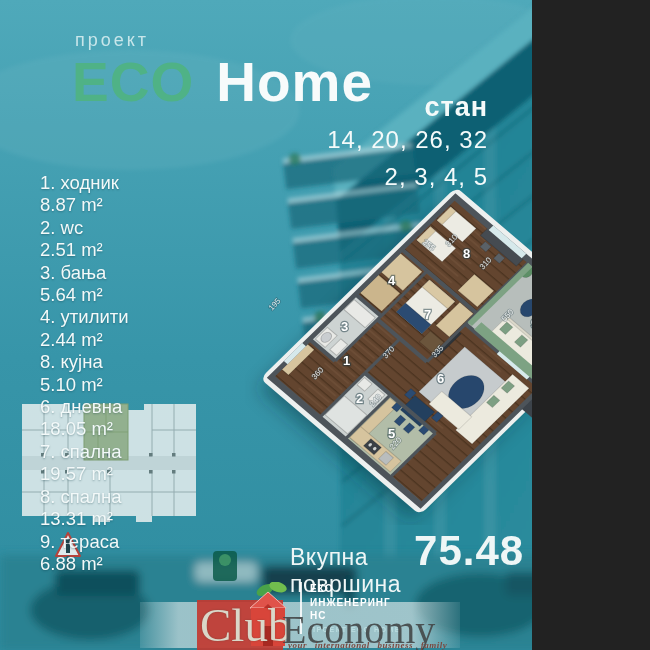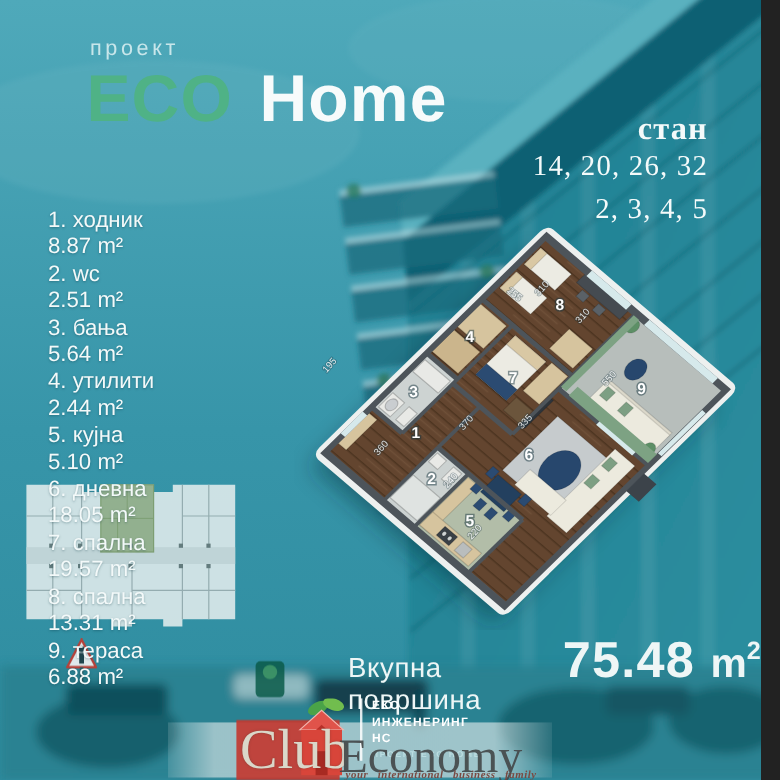--- a/index.html
+++ b/index.html
@@ -1,32 +1,32 @@
 <!DOCTYPE html>
 <html><head>
 <meta charset="utf-8">
 <style>
   html,body{margin:0;padding:0;background:#222;}
-  .canvas{position:relative;width:634px;height:650px;overflow:hidden;
+  .canvas{position:relative;width:532px;height:650px;overflow:hidden;
           font-family:"Liberation Sans",sans-serif;background:#3a95a8;}
   .canvas svg{display:block;}
 
   
   .bg{position:absolute;left:0;top:0;z-index:0;}
 
   
   .project-label{position:absolute;left:75px;top:30px;z-index:4;
     font-size:18px;letter-spacing:3px;color:#c8e6ea;font-weight:400;}
   .title{position:absolute;left:72px;top:50px;z-index:4;font-size:55px;
     font-weight:bold;letter-spacing:1px;display:flex;gap:22px;}
   .title .eco{color:#4fb286;}
   .title .home{color:#f7fbfb;}
 
   
-  .unit-info{position:absolute;right:44px;top:92px;z-index:4;text-align:right;color:#f4fafa;font-family:Liberation Serif, serif;}
+  .unit-info{position:absolute;right:44px;top:92px;z-index:4;text-align:right;color:#f4fafa;}
   .ui-label{font-size:27px;font-weight:bold;letter-spacing:1px;margin-bottom:3px;}
   .ui-values{font-size:24px;letter-spacing:1px;margin-bottom:9px;font-weight:400;}
 
   
   .room-list{position:absolute;left:40px;top:172px;z-index:4;width:163px;
     list-style:none;margin:0;padding:0;color:#f3f9f9;font-size:18.5px;}
   .room-list li{display:flex;justify-content:space-between;line-height:22.4px;
     text-shadow:0 1px 2px rgba(10,50,60,.35);flex-direction:column;}
 
   
@@ -184,21 +184,21 @@
       </li>
     <li>
         <span>3. бања</span>
         <span>5.64 m²</span>
       </li>
     <li>
         <span>4. утилити</span>
         <span>2.44 m²</span>
       </li>
     <li>
-        <span>5. кујна</span>
+        <span>8. кујна</span>
         <span>5.10 m²</span>
       </li>
     <li>
         <span>6. дневна</span>
         <span>18.05 m²</span>
       </li>
     <li>
         <span>7. спална</span>
         <span>19.57 m²</span>
       </li>

